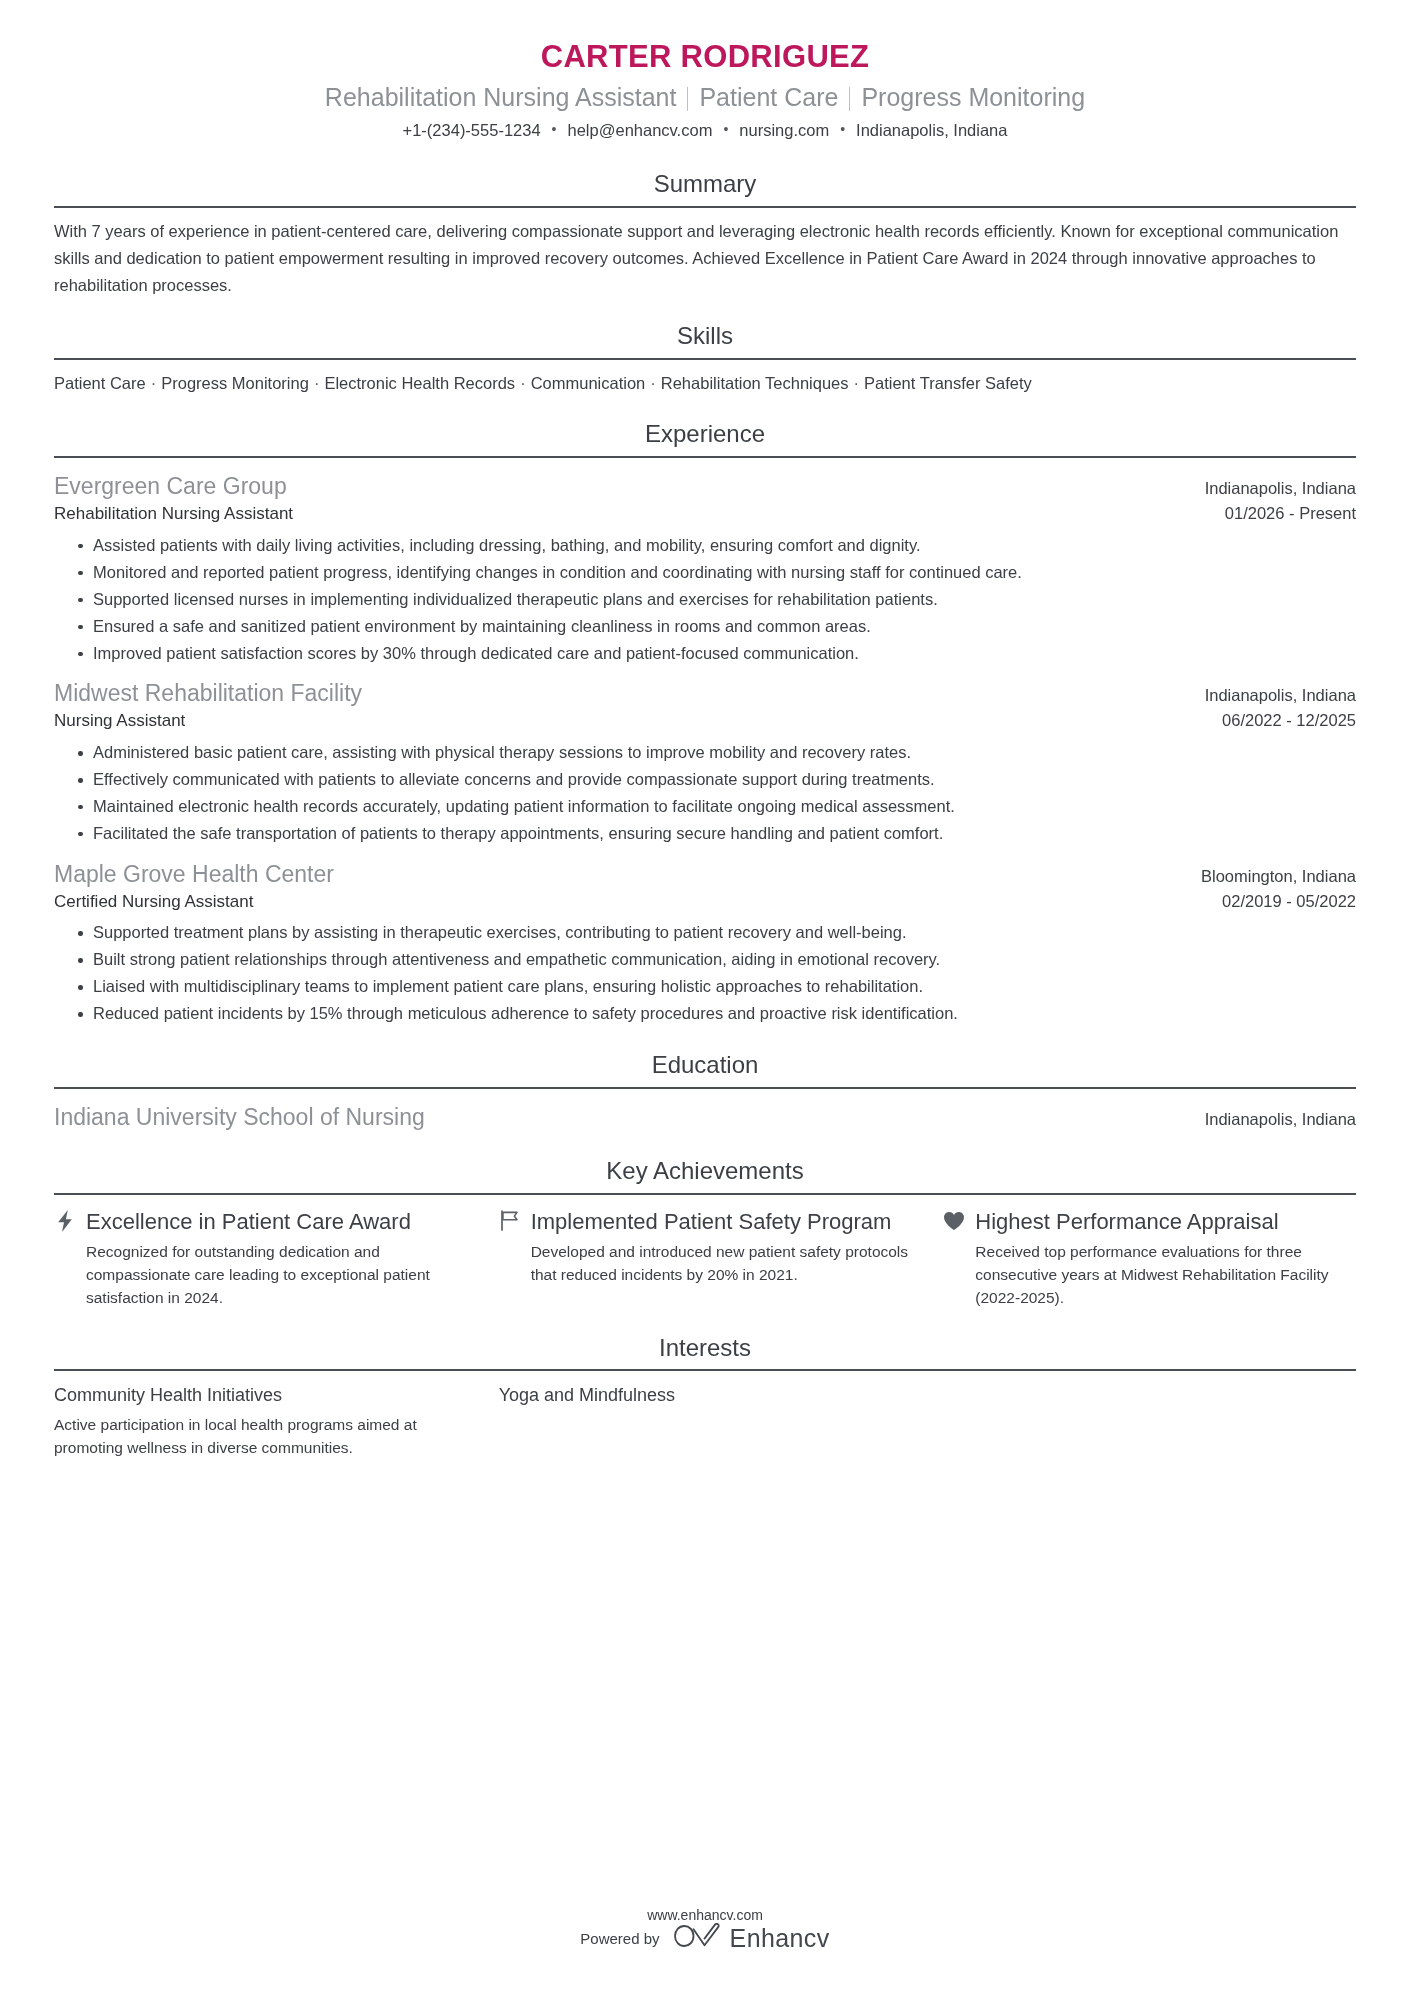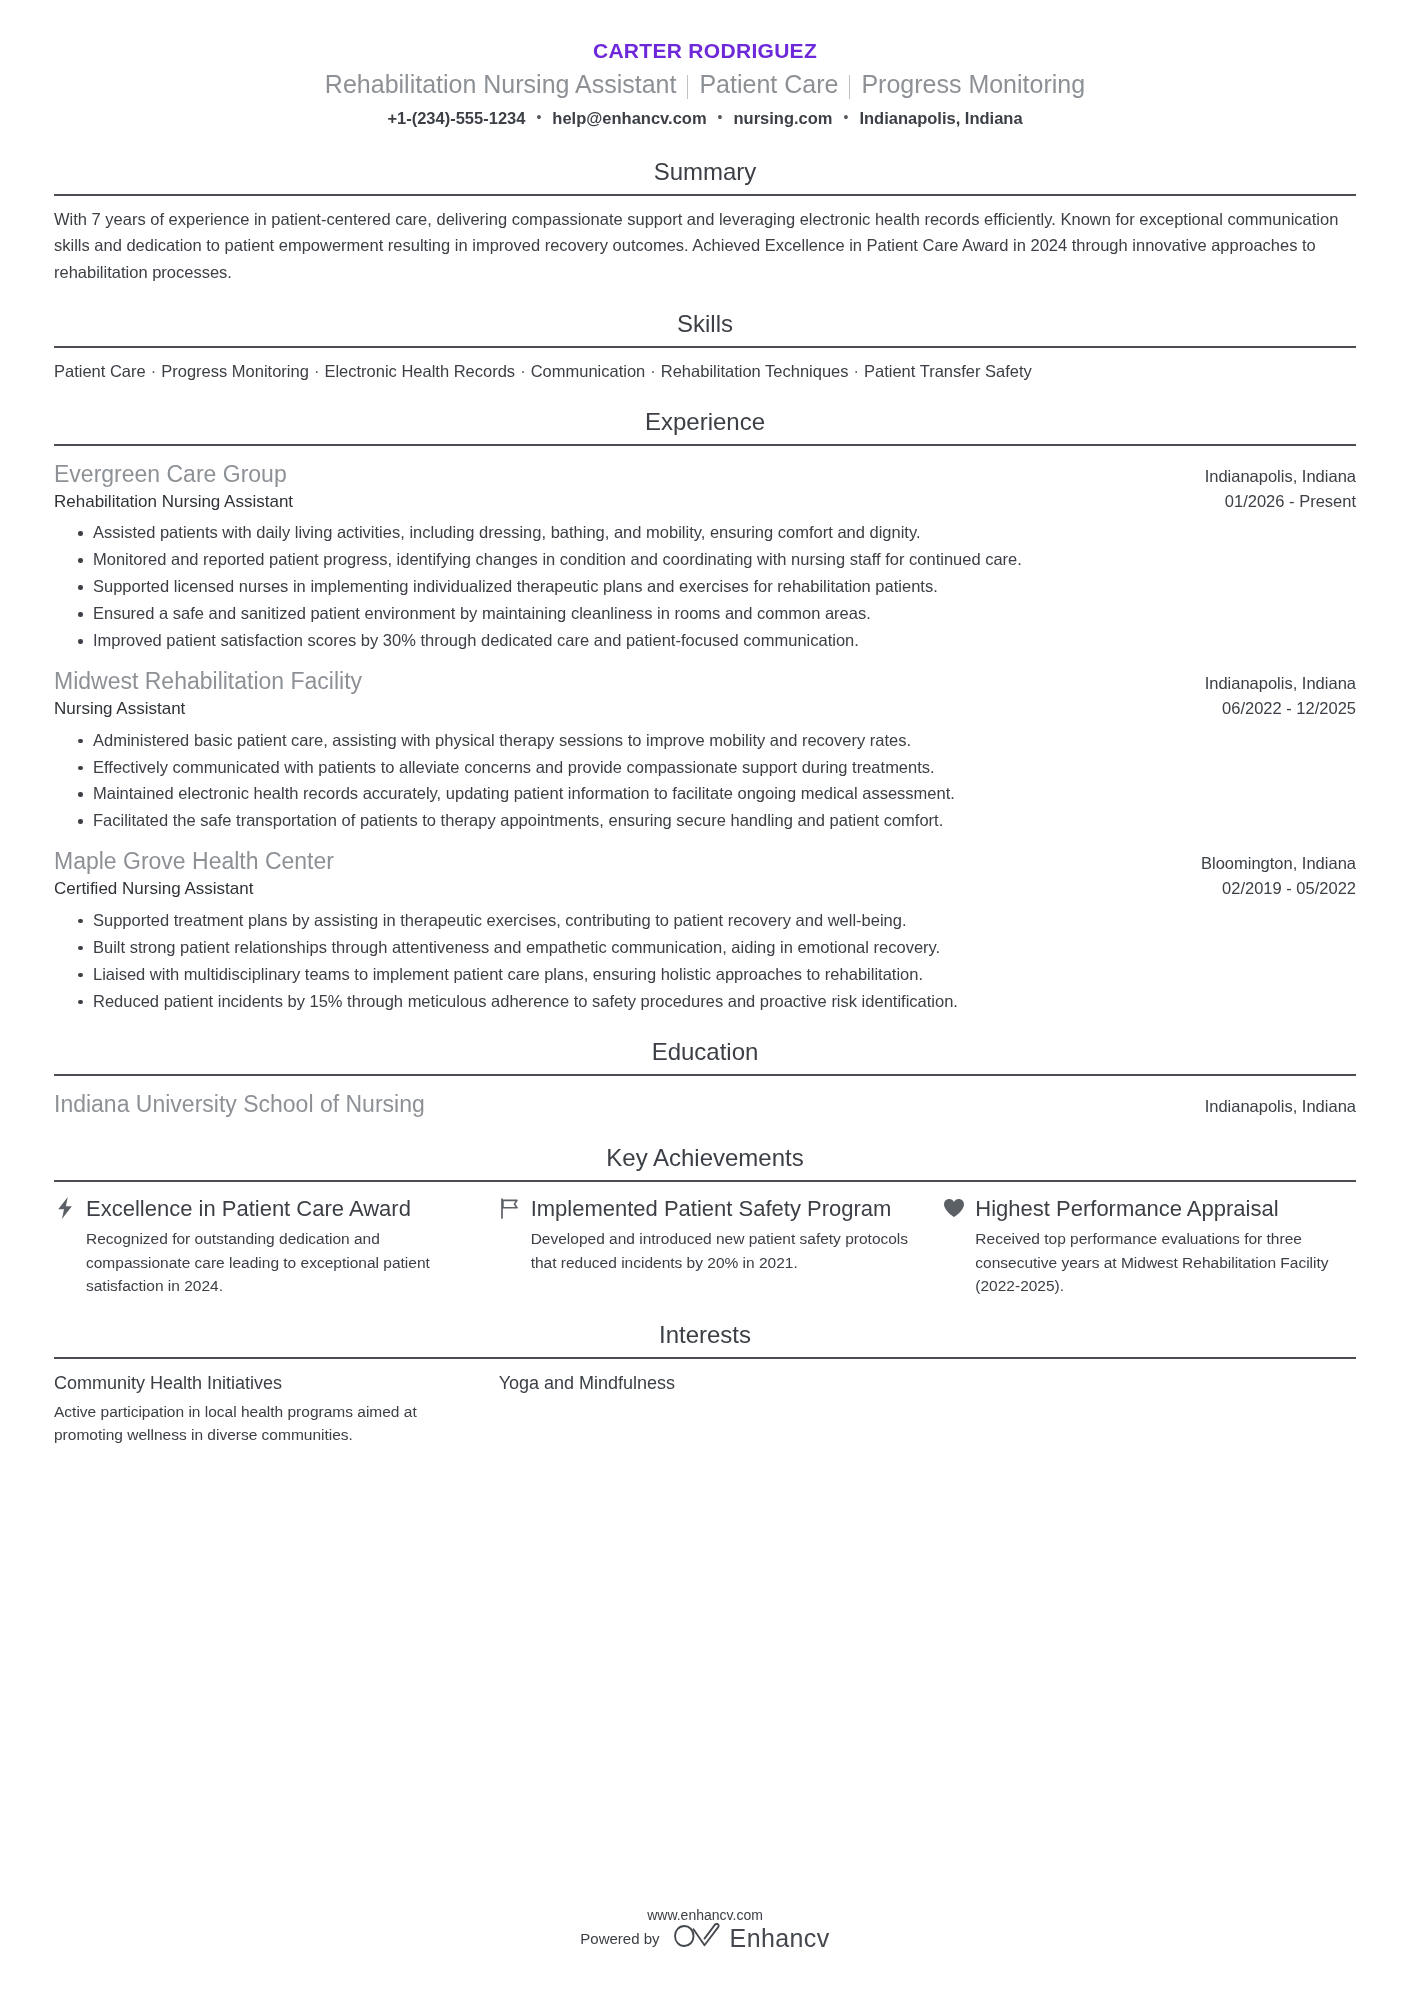--- a/index.html
+++ b/index.html
@@ -21,24 +21,24 @@
     box-sizing: border-box;
     padding: 38px 54px 0 54px;
   }
 
   
   .header {
     text-align: center;
     padding-bottom: 4px;
   }
   .full-name {
-    font-size: 21px;
+    font-size: 31px;
     font-weight: bold;
     letter-spacing: 0.3px;
-    color: #6d28d9;
+    color: #be185d;
     line-height: 1.25;
     margin: 0 0 4px 0;
   }
   .headline {
     font-size: 25px;
     color: #8d9196;
     font-weight: normal;
     line-height: 1.3;
     margin: 0 0 6px 0;
     display: flex;
@@ -58,21 +58,21 @@
   .contact-line {
     font-size: 16.5px;
     color: #3c4046;
     line-height: 1.4;
     display: flex;
     justify-content: center;
     align-items: center;
     flex-wrap: wrap;
     gap: 0;
   }
-  .contact-line .c-item { white-space: nowrap; font-weight: bold; }
+  .contact-line .c-item { white-space: nowrap; }
   .contact-line .dot {
     display: inline-block;
     margin: 0 11px;
     color: #53575c;
     font-size: 14px;
     position: relative;
     top: -1px;
   }
 
   

